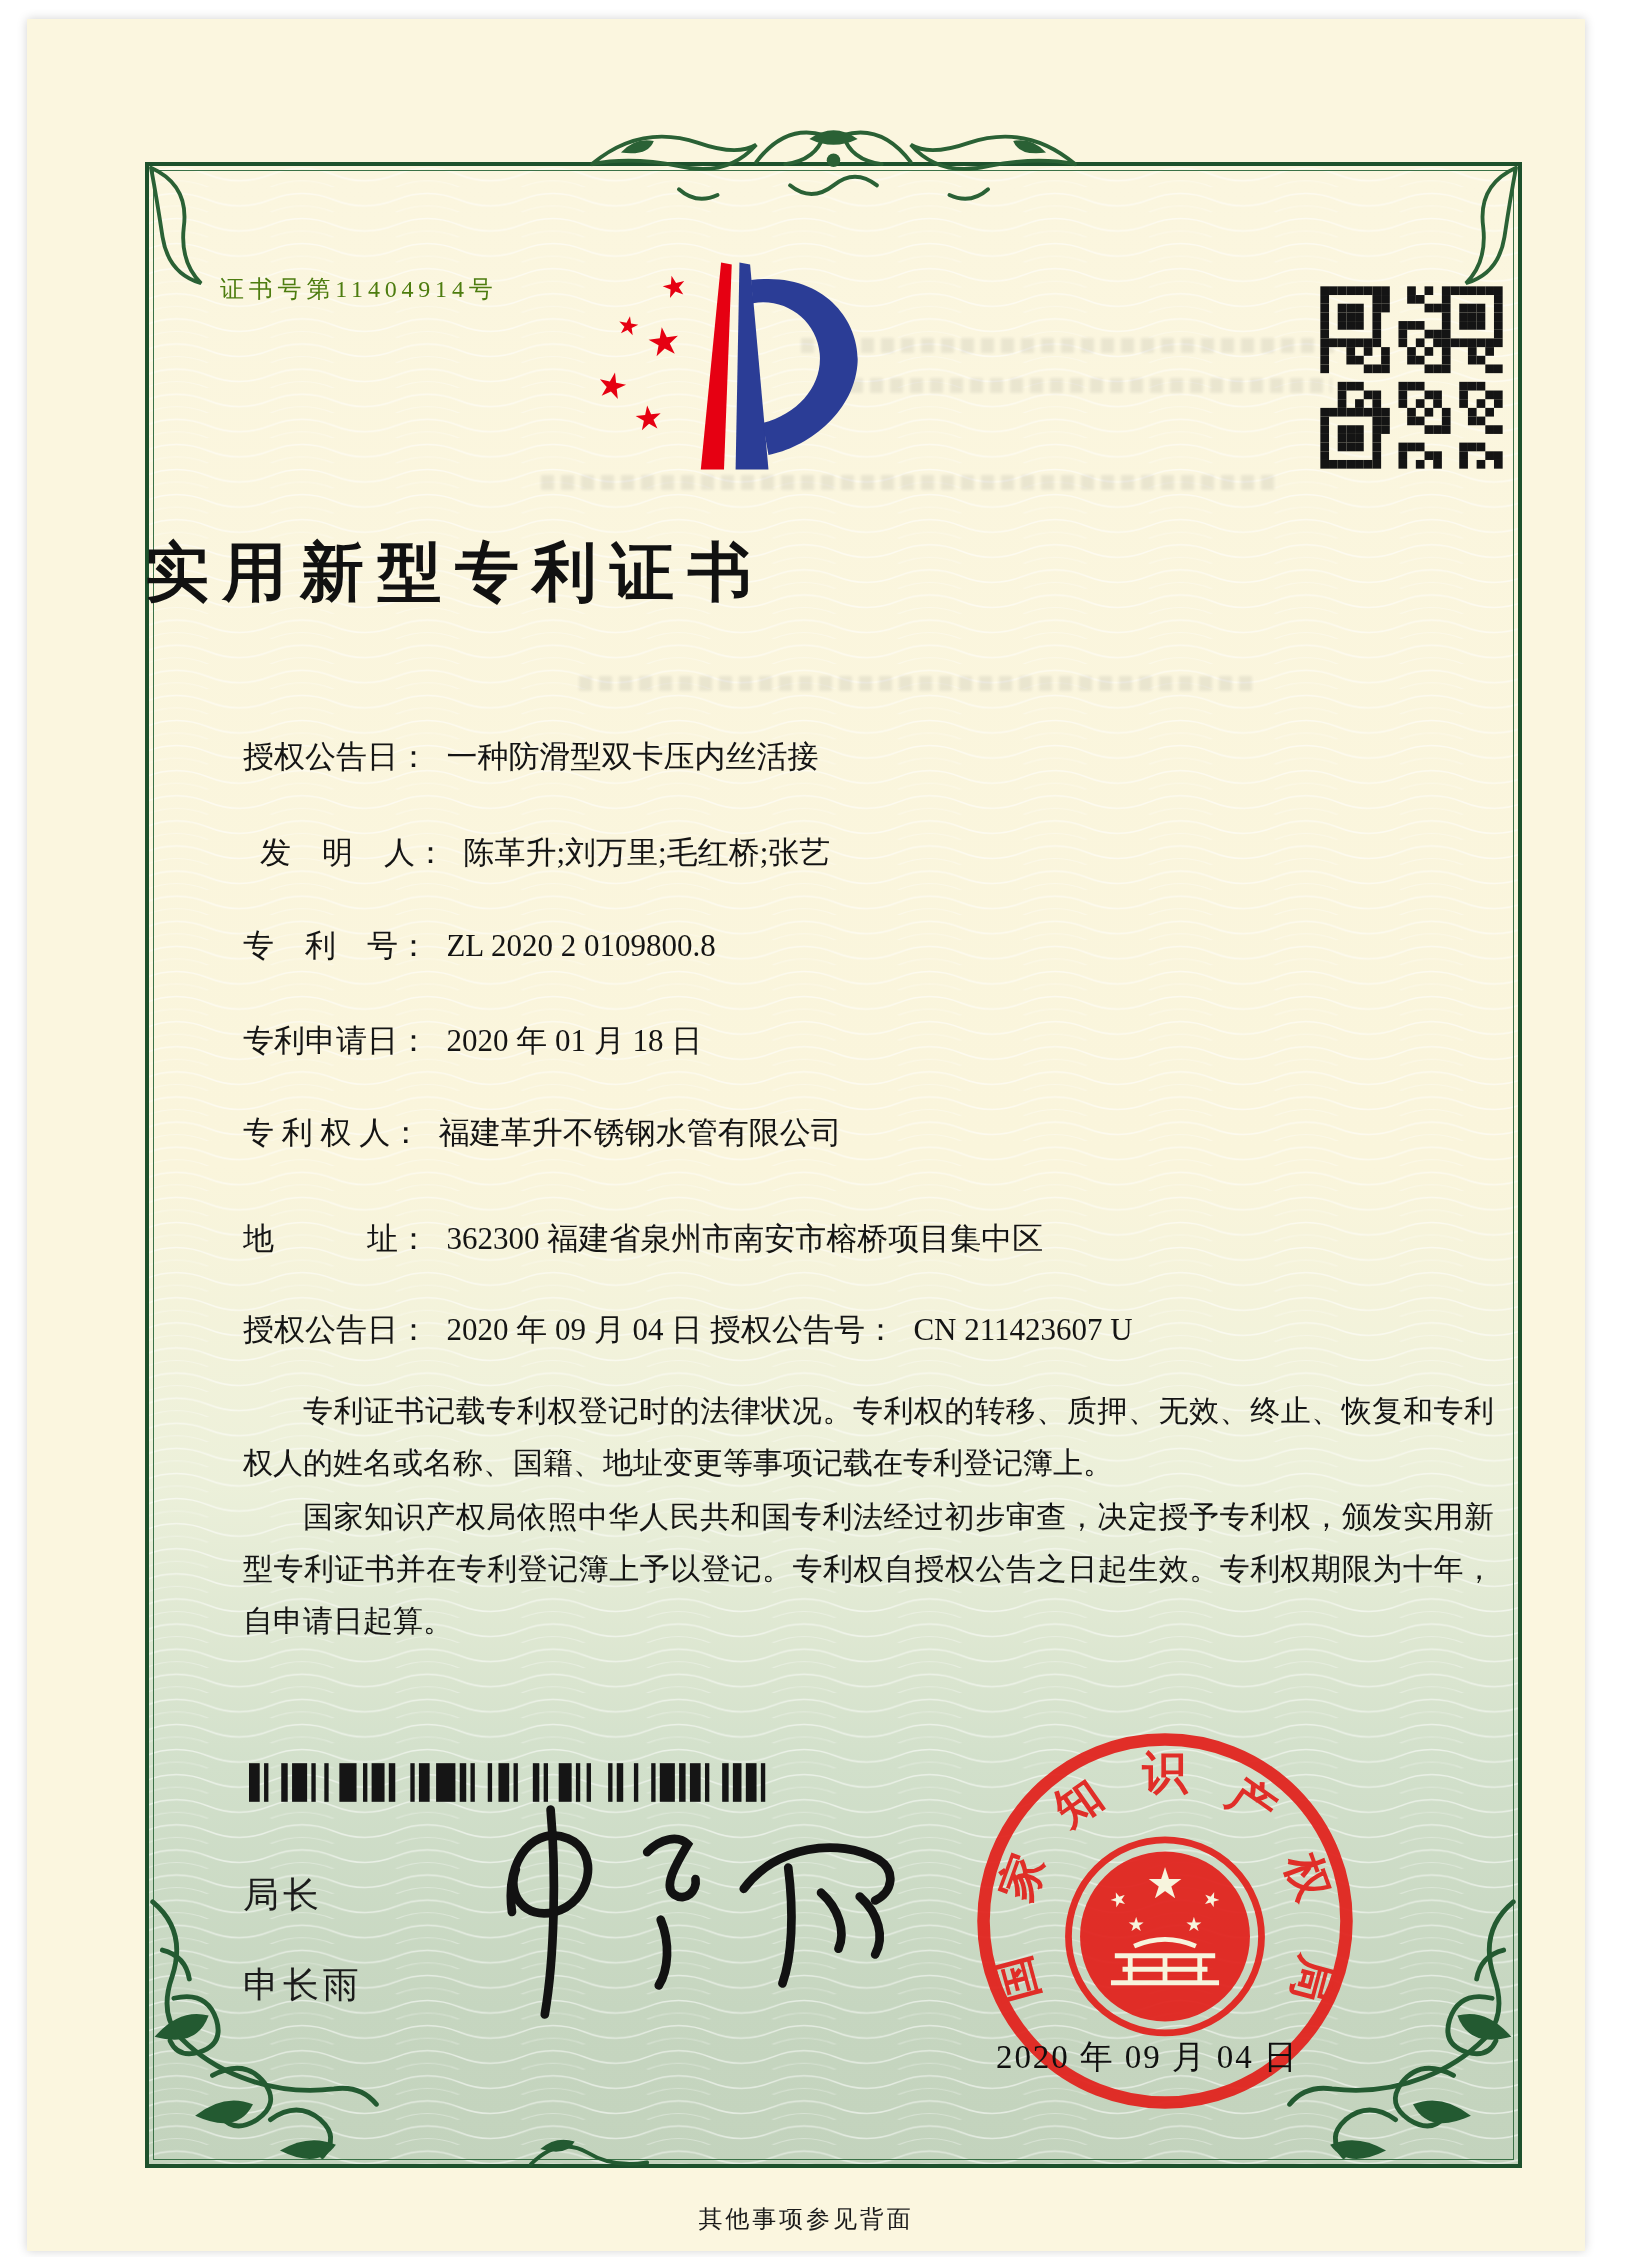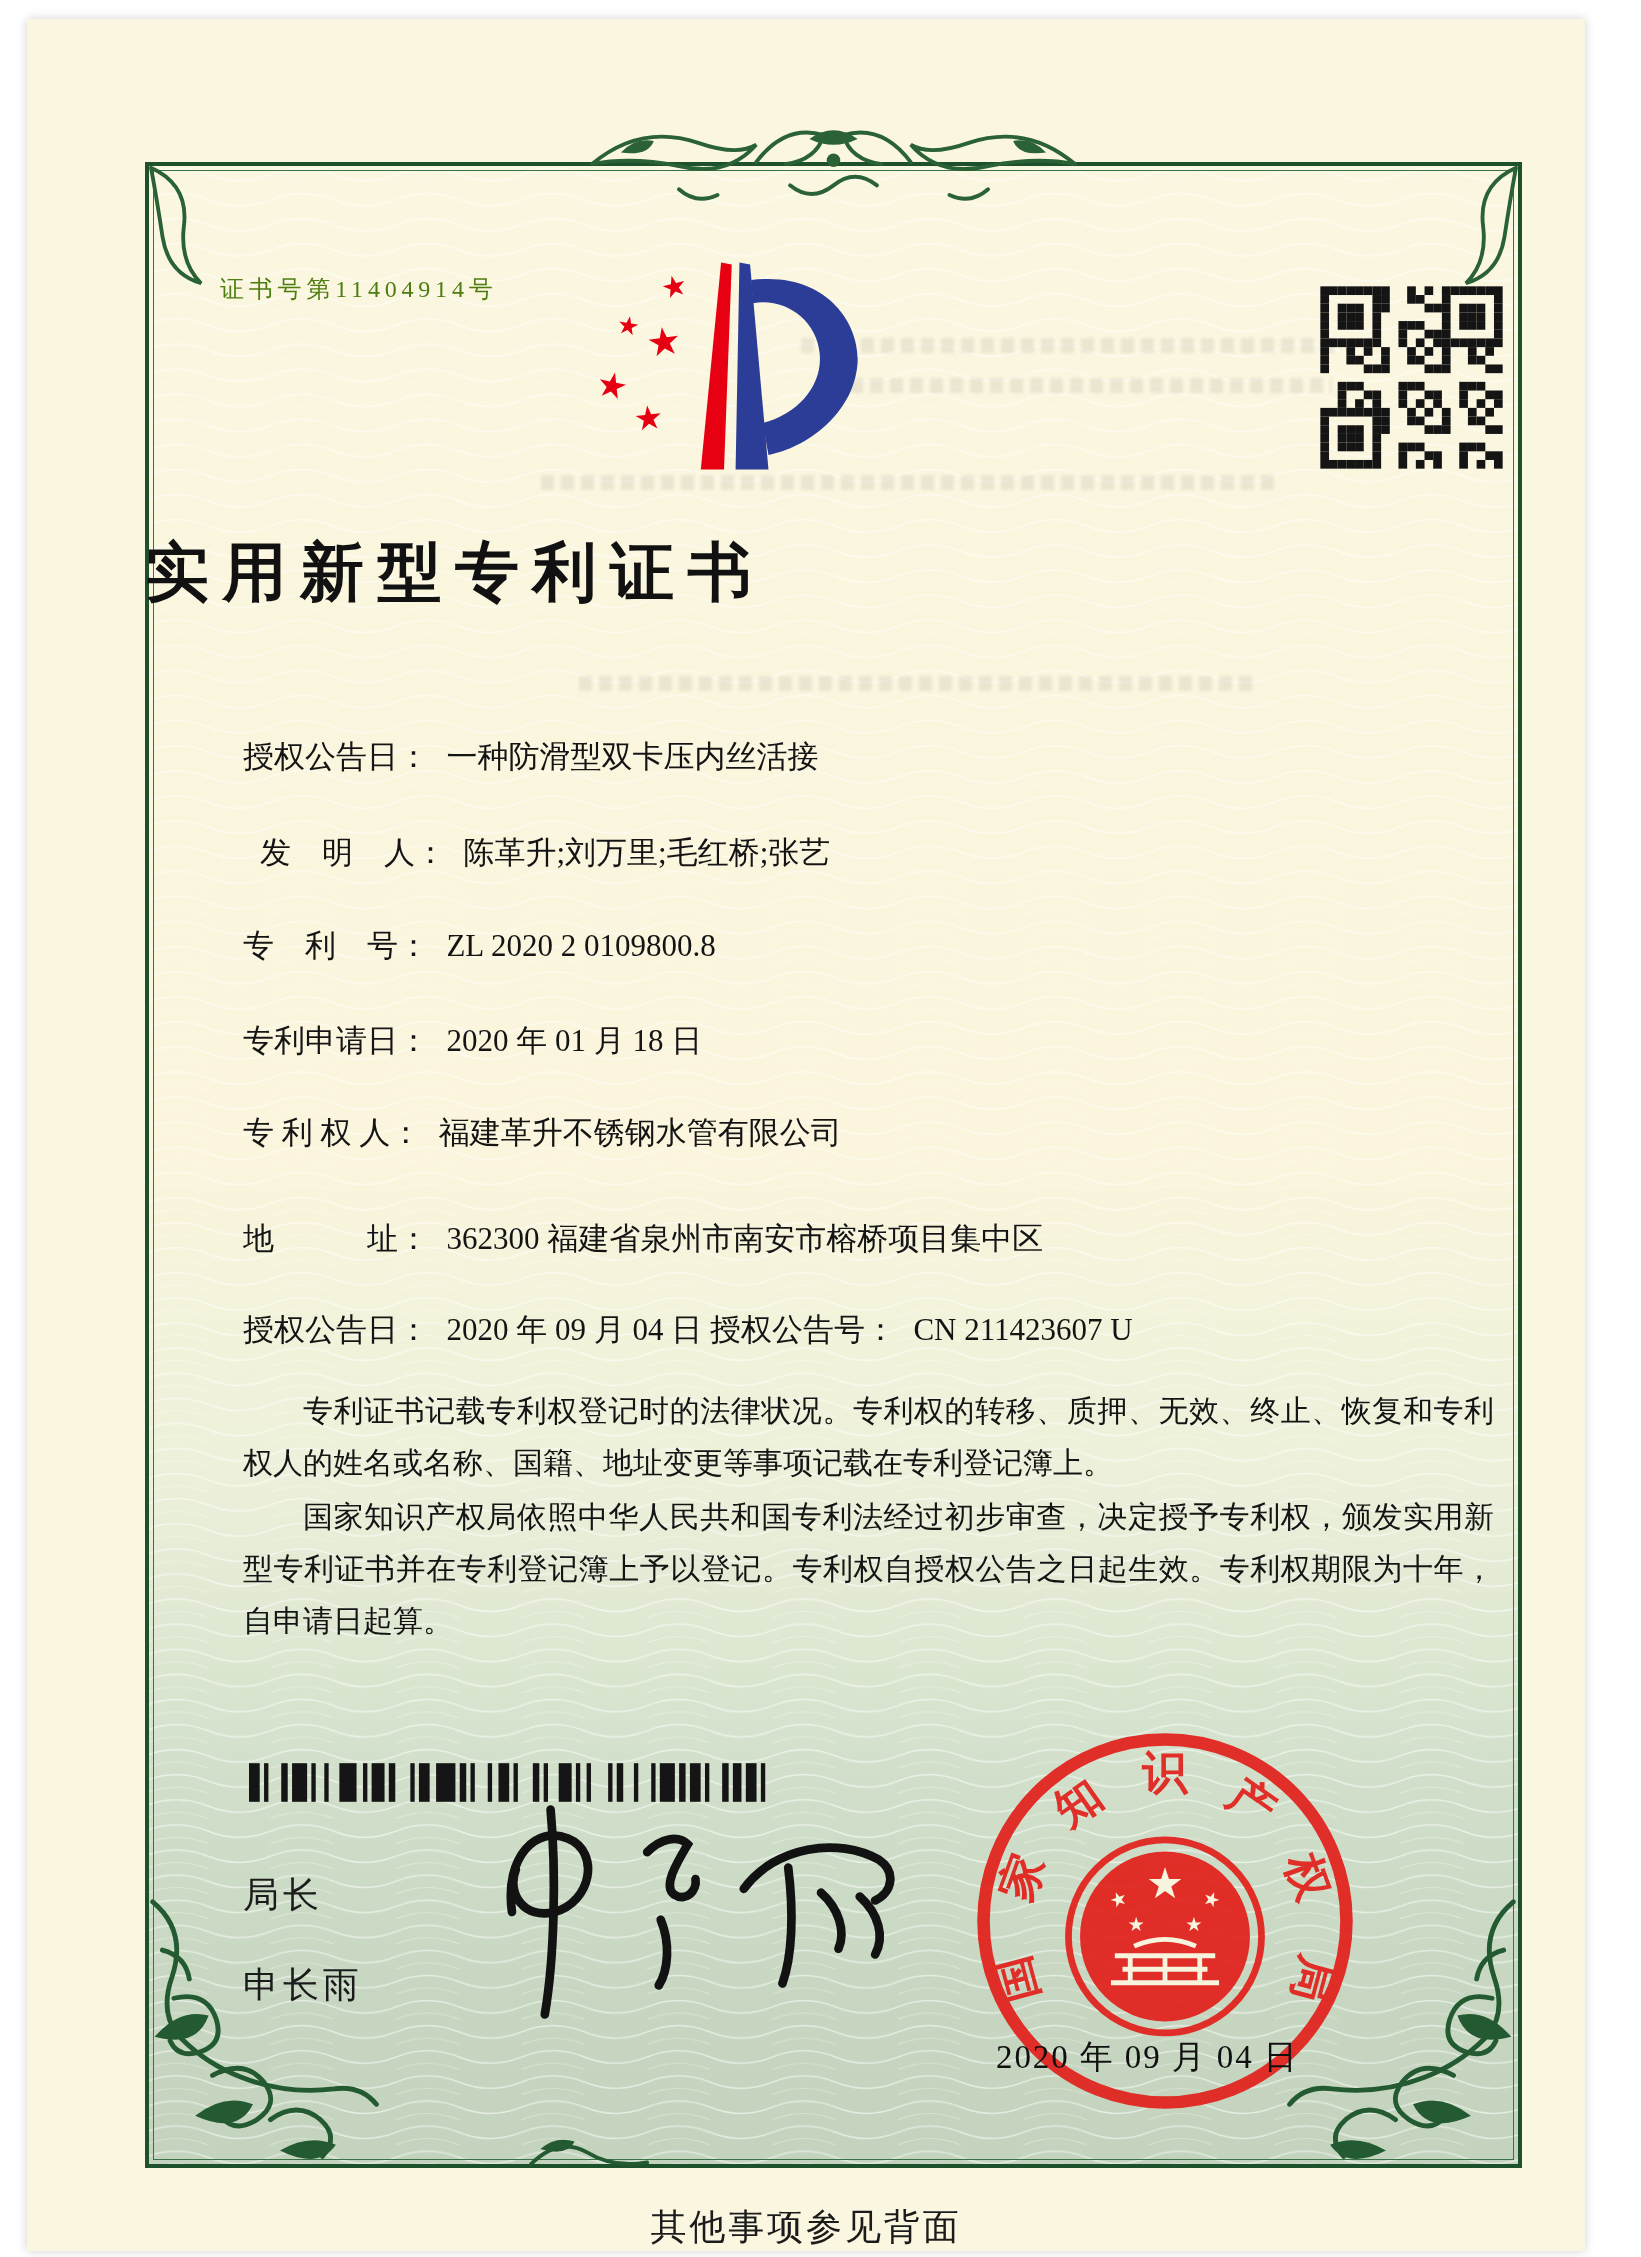--- a/index.html
+++ b/index.html
@@ -28,21 +28,21 @@
          line-height:52px;text-align:justify;color:#141414;}
   .paras p{margin:0 0 1.9px 0;text-indent:2em;}
   .barcode{position:absolute;left:249px;top:1763px;}
   .officer{position:absolute;left:243px;top:1871px;font-family:"Liberation Sans","DejaVu Sans",sans-serif;
          font-size:36px;letter-spacing:3.9px;color:#1b1b1b;}
   .officer .name{display:block;margin-top:41px;}
   .signature{position:absolute;left:454px;top:1796px;}
   .seal{position:absolute;left:970px;top:1726px;}
   .seal-date{position:absolute;left:996px;top:2035px;font-size:33px;letter-spacing:1.9px;color:#101010;white-space:nowrap;}
   .page-foot{position:absolute;left:145px;top:2111px;width:1377px;text-align:center;font-size:28px;color:#222;}
-  .back-note{position:absolute;left:27px;top:2203px;width:1558px;text-align:center;font-size:36px;
+  .back-note{position:absolute;left:27px;top:2203px;width:1558px;text-align:center;font-size:24px;
          letter-spacing:2.9px;color:#1b1b1b;}
   .orn{position:absolute;pointer-events:none;}
 </style>
 </head>
 <body>
 
 <div class="stage">
   <div class="paper"></div>
 
   <div class="interior"></div>

